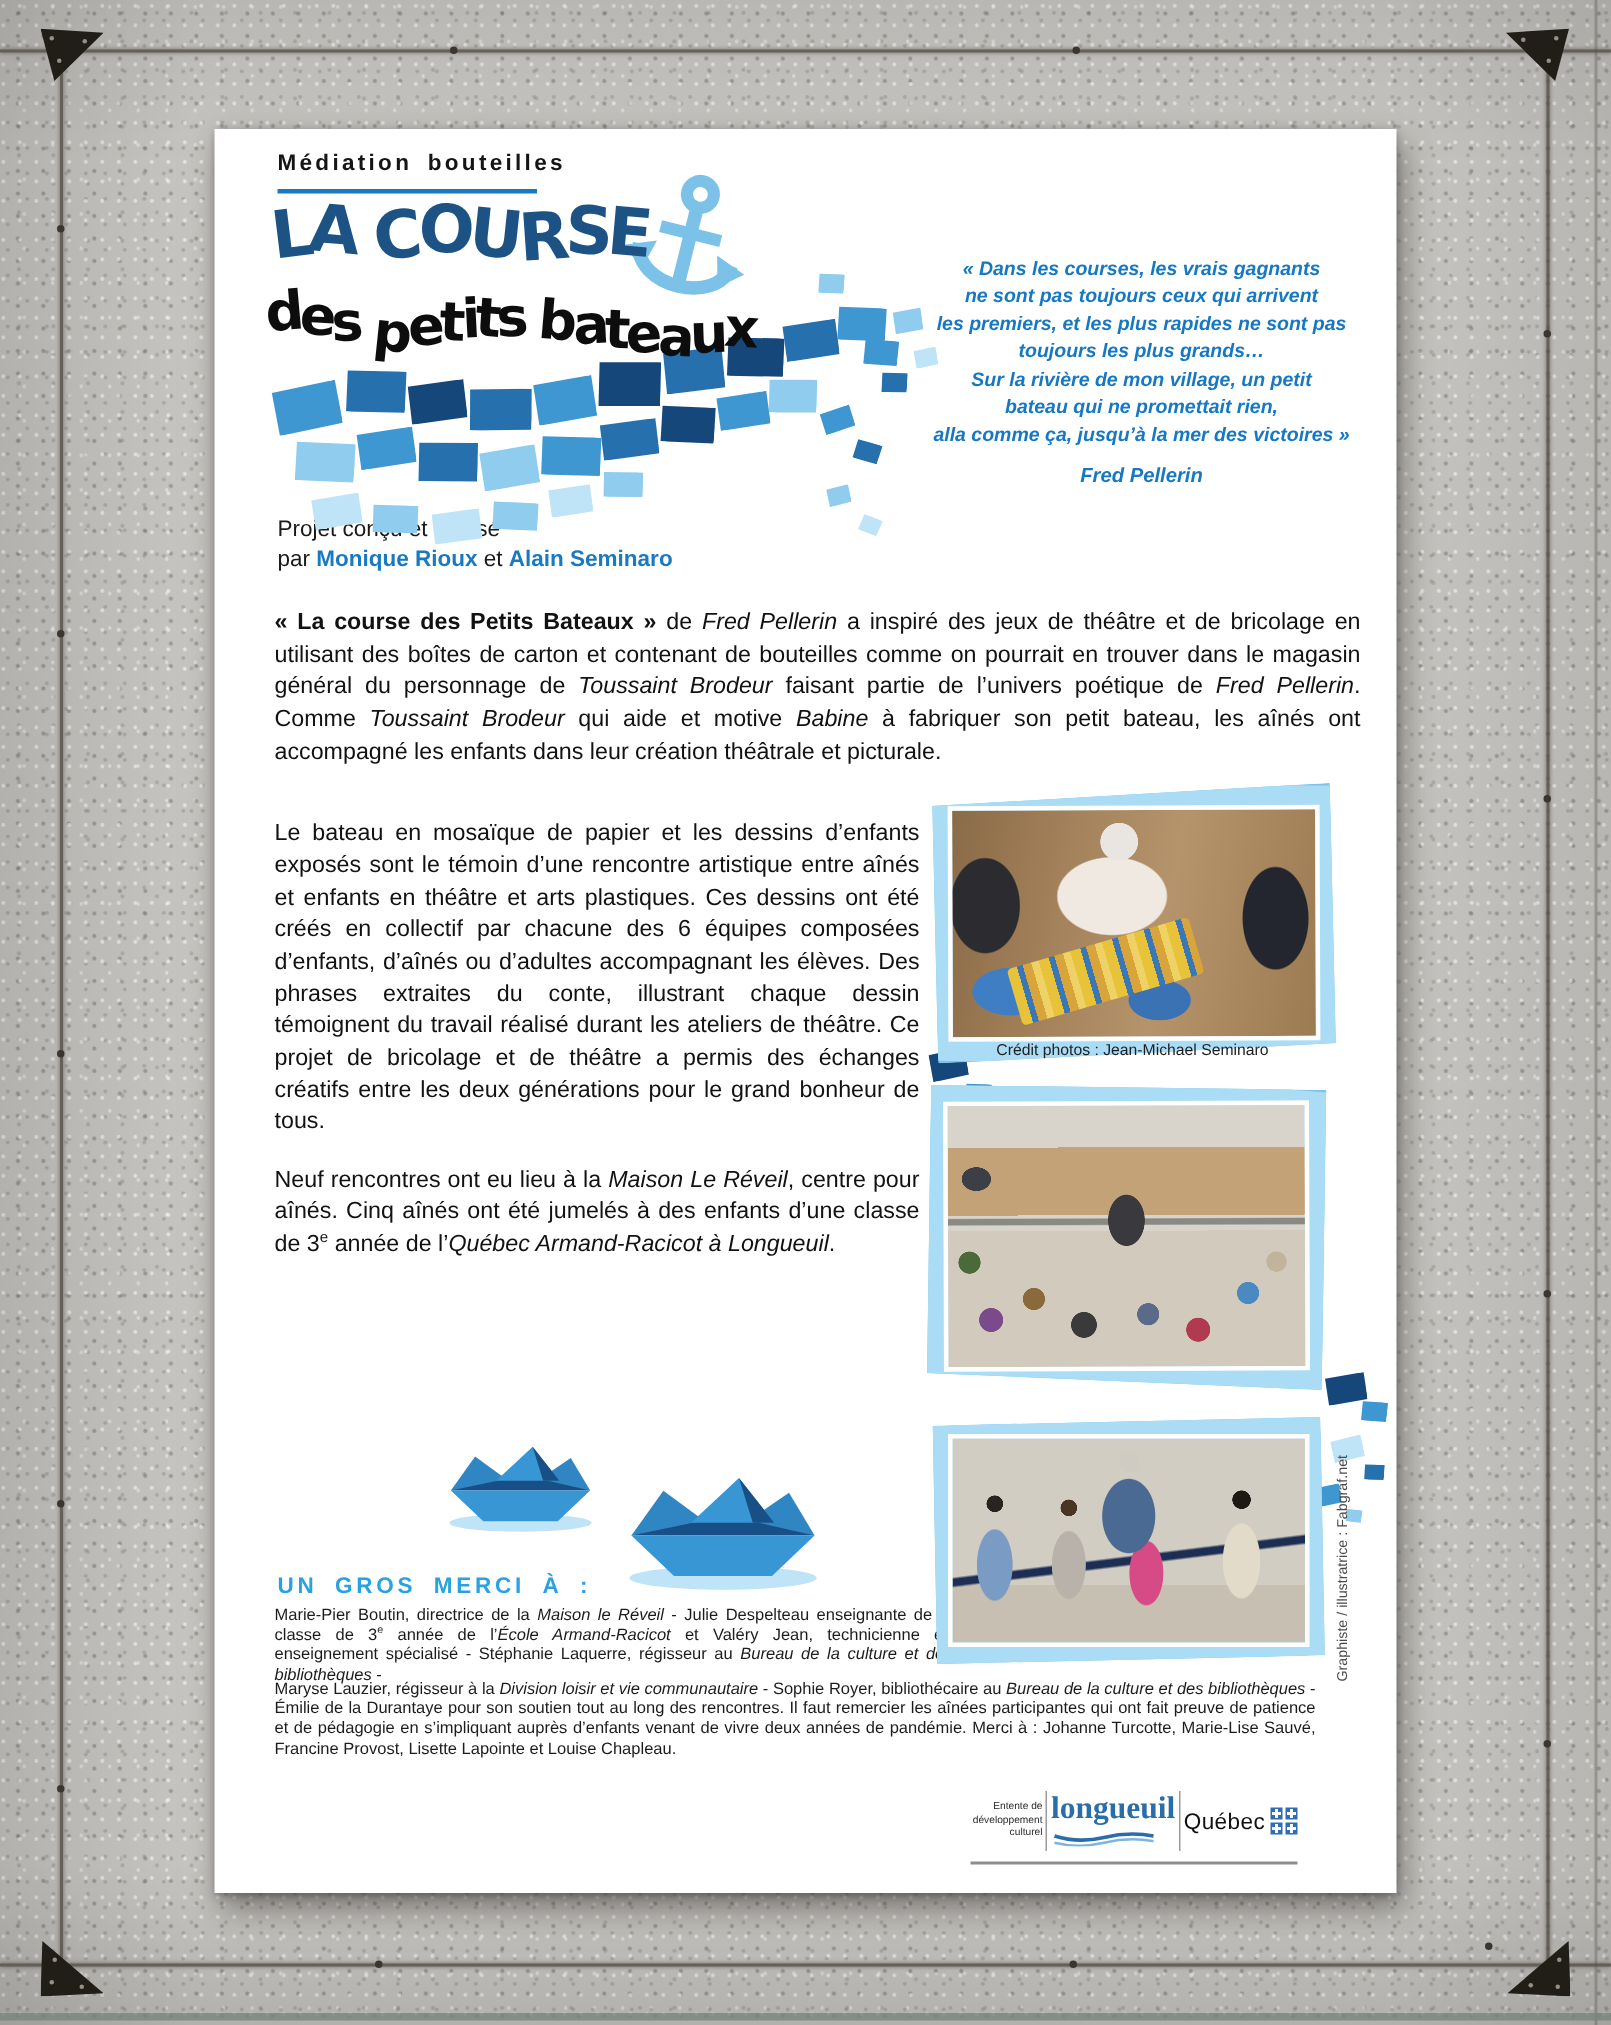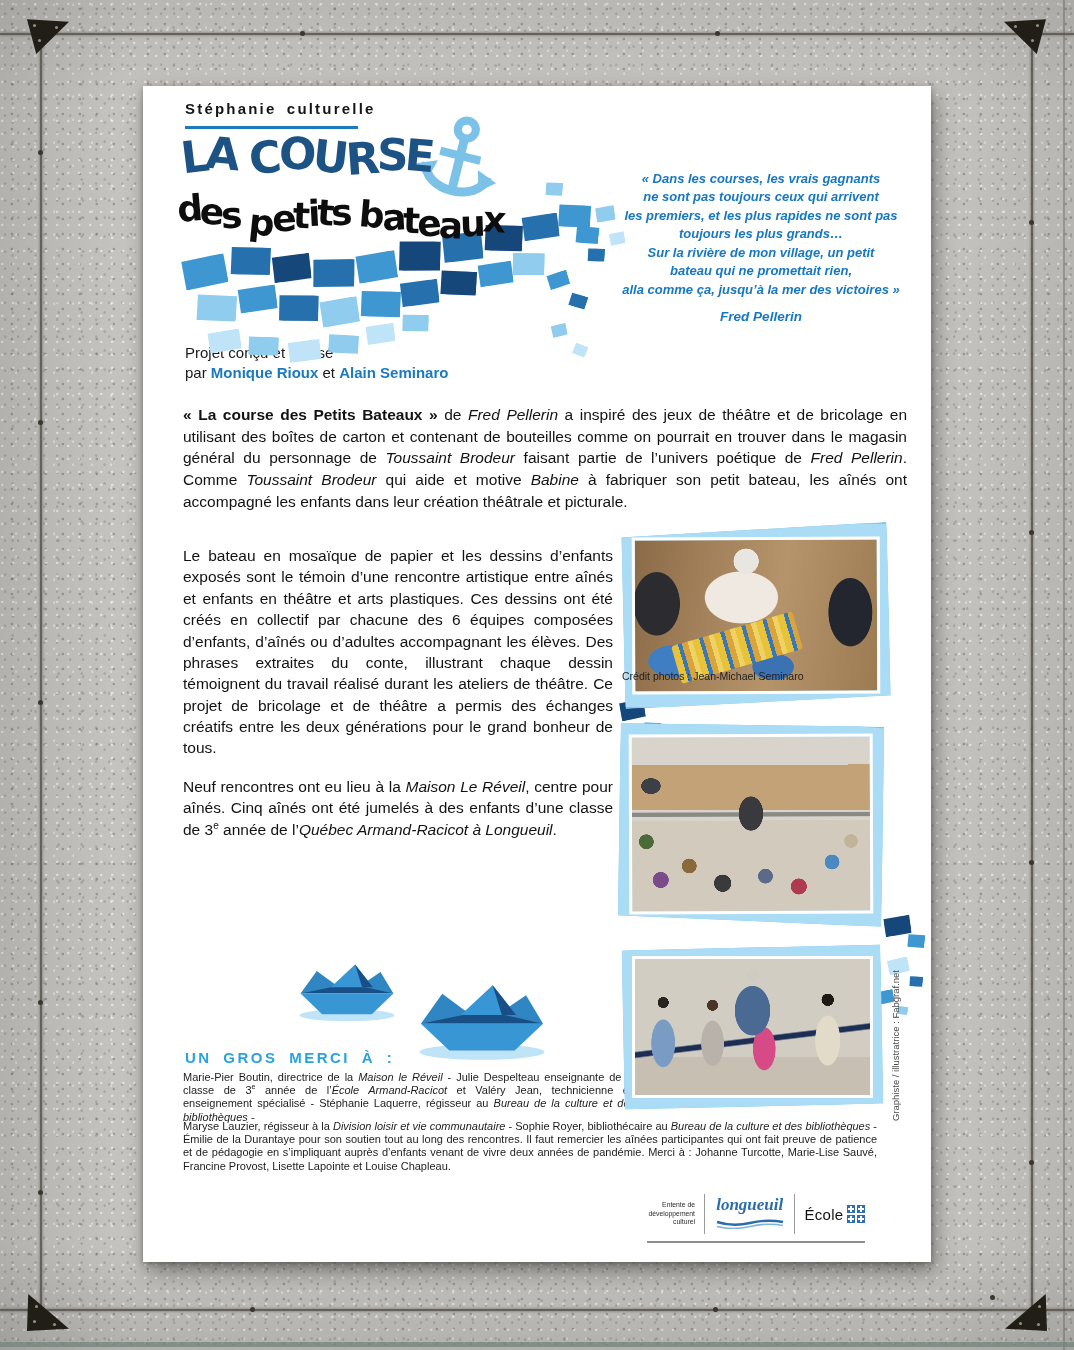--- a/index.html
+++ b/index.html
@@ -109,28 +109,28 @@
       radial-gradient(circle 9px at 12% 32%, #2a2420 0 60%, transparent 63%),
       radial-gradient(ellipse 20px 40px at 12% 62%, #7a9cc4 0 58%, transparent 61%),
       radial-gradient(circle 9px at 33% 34%, #4a3426 0 60%, transparent 63%),
       radial-gradient(ellipse 19px 38px at 33% 62%, #b8b2aa 0 58%, transparent 61%),
       radial-gradient(circle 9px at 55% 40%, #2a2420 0 60%, transparent 63%),
       radial-gradient(ellipse 19px 36px at 55% 66%, #d64a86 0 58%, transparent 61%),
       radial-gradient(circle 10px at 82% 30%, #1d1a16 0 60%, transparent 63%),
       radial-gradient(ellipse 21px 42px at 82% 60%, #e2dbc9 0 58%, transparent 61%),
       linear-gradient(173deg, transparent 56%, #1d2e55 57% 59.5%, transparent 60.5%),
       linear-gradient(180deg,#d2cdc2 0 72%,#c6bfb2 72% 100%);}
-  .caption{position:absolute;left:479px;top:584px;width:266px;text-align:left;font-size:10.5px;color:#1e1e1e;z-index:3;}
+  .caption{position:absolute;left:479px;top:608px;width:266px;text-align:center;font-size:10.5px;color:#1e1e1e;z-index:3;}
   .designer{position:absolute;left:747px;top:860px;height:175px;writing-mode:vertical-rl;transform:rotate(180deg);
     font-size:9.5px;color:#4a4a4a;z-index:3;}
 
   .footer{position:absolute;left:504px;top:1104px;width:218px;height:48px;display:flex;align-items:center;justify-content:space-between;z-index:2;}
   .entente{font-size:6.8px;line-height:1.25;text-align:right;color:#2a2a2a;white-space:pre-line;width:48px;}
   .fdiv{width:1px;height:40px;background:#9a9a9a;}
-  .longueuil{font-family:"Liberation Serif",serif;font-weight:bold;font-size:17px;color:var(--longueuil-blue);text-align:center;font-style:italic;}
+  .longueuil{font-family:"Liberation Serif",serif;font-weight:bold;font-size:21px;color:var(--longueuil-blue);text-align:center;}
   .quebec{display:flex;align-items:center;gap:4px;}
   .quebec-label{font-size:15px;color:#111;letter-spacing:.3px;}
   .qflag{display:grid;grid-template-columns:8px 8px;grid-template-rows:8px 8px;gap:1.5px;}
   .qflag span{position:relative;background:var(--quebec-flag-blue);}
   .qflag span::before{content:'';position:absolute;left:3px;top:1px;width:2px;height:6px;background:#fff;}
   .qflag span::after{content:'';position:absolute;left:1px;top:3px;width:6px;height:2px;background:#fff;}
   .footer-rule{position:absolute;left:504px;top:1155px;width:218px;height:2px;background:#8e8e8e;z-index:2;}
 </style>
 </head>
 <body>
@@ -175,21 +175,21 @@
       <i style="left:8px;top:11px;"></i>
   </div>
   <div class="bracket" style="left:1005px;top:1294px;clip-path:polygon(97% 0,100% 100%,0 94%);">
     <i style="left:33px;top:11px;"></i>
       <i style="left:14px;top:28px;"></i>
       <i style="left:32px;top:29px;"></i>
   </div>
 
   <div class="poster">
 
-    <div class="kicker">Stéphanie culturelle</div>
+    <div class="kicker">Médiation bouteilles</div>
     <div class="kicker-line"></div>
 
     <div class="title1"><span class="ltr" style="transform: translateY(1px) rotate(-7deg);">L</span><span class="ltr" style="transform: translateY(-2px) rotate(5deg);">A</span><span class="ltr" style="transform: translateY(0px) rotate(0deg);"> </span><span class="ltr" style="transform: translateY(2px) rotate(-6deg);">C</span><span class="ltr" style="transform: translateY(-2px) rotate(3deg);">O</span><span class="ltr" style="transform: translateY(1px) rotate(6deg);">U</span><span class="ltr" style="transform: translateY(3px) rotate(-4deg);">R</span><span class="ltr" style="transform: translateY(-1px) rotate(2deg);">S</span><span class="ltr" style="transform: translateY(0px) rotate(5deg);">E</span></div>
     <div class="title2"><span class="ltr" style="transform: translateY(0px) rotate(-5deg);">d</span><span class="ltr" style="transform: translateY(3px) rotate(3deg);">e</span><span class="ltr" style="transform: translateY(7px) rotate(-2deg);">s</span><span class="ltr" style="transform: translateY(0px) rotate(0deg);"> </span><span class="ltr" style="transform: translateY(14px) rotate(6deg);">p</span><span class="ltr" style="transform: translateY(10px) rotate(-4deg);">e</span><span class="ltr" style="transform: translateY(7px) rotate(2deg);">t</span><span class="ltr" style="transform: translateY(5px) rotate(-3deg);">i</span><span class="ltr" style="transform: translateY(4px) rotate(4deg);">t</span><span class="ltr" style="transform: translateY(4px) rotate(-2deg);">s</span><span class="ltr" style="transform: translateY(0px) rotate(0deg);"> </span><span class="ltr" style="transform: translateY(6px) rotate(5deg);">b</span><span class="ltr" style="transform: translateY(9px) rotate(-3deg);">a</span><span class="ltr" style="transform: translateY(12px) rotate(2deg);">t</span><span class="ltr" style="transform: translateY(15px) rotate(-4deg);">e</span><span class="ltr" style="transform: translateY(17px) rotate(3deg);">a</span><span class="ltr" style="transform: translateY(15px) rotate(-2deg);">u</span><span class="ltr" style="transform: translateY(11px) rotate(4deg);">x</span></div>
 
     <div class="anchor">
       <svg width="92" height="106" viewBox="0 0 100 118">
         <circle cx="50" cy="16" r="10" fill="none" stroke="#7cc2e8" stroke-width="9"></circle>
         <line x1="50" y1="26" x2="50" y2="88" stroke="#7cc2e8" stroke-width="10"></line>
         <line x1="27" y1="46" x2="73" y2="46" stroke="#7cc2e8" stroke-width="9"></line>
@@ -323,21 +323,21 @@
       <div class="fdiv"></div>
       <div class="longueuil-wrap">
         <div class="longueuil">longueuil</div>
         <svg width="70" height="10" viewBox="0 0 70 10">
           <path d="M2,3 Q18,8 35,4 T68,3" stroke="#2b6da8" stroke-width="2.4" fill="none"></path>
           <path d="M2,7.5 Q18,11.5 35,7.5 T68,6.5" stroke="#7fb4dd" stroke-width="1.6" fill="none"></path>
         </svg>
       </div>
       <div class="fdiv"></div>
       <div class="quebec">
-        <span class="quebec-label">École</span>
+        <span class="quebec-label">Québec</span>
         <span class="qflag">
             <span></span>
             <span></span>
             <span></span>
             <span></span>
           </span>
       </div>
     </div>
     <div class="footer-rule"></div>
 

